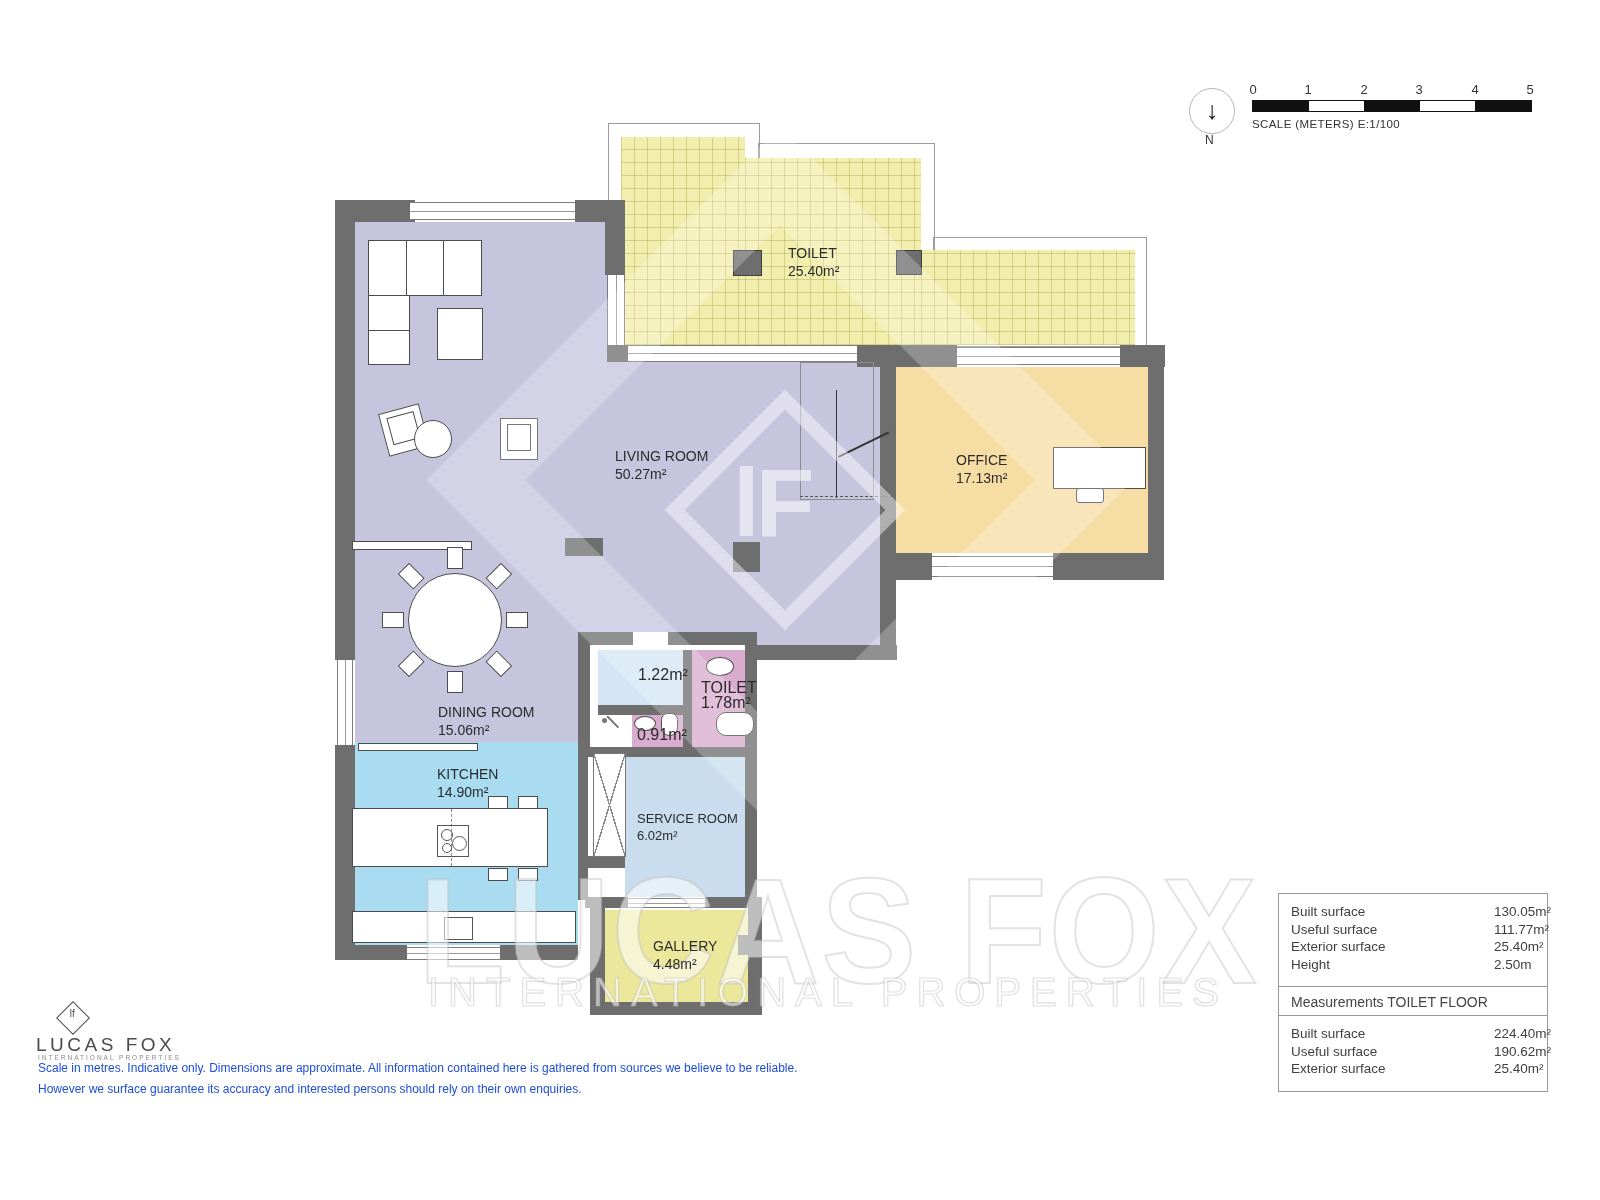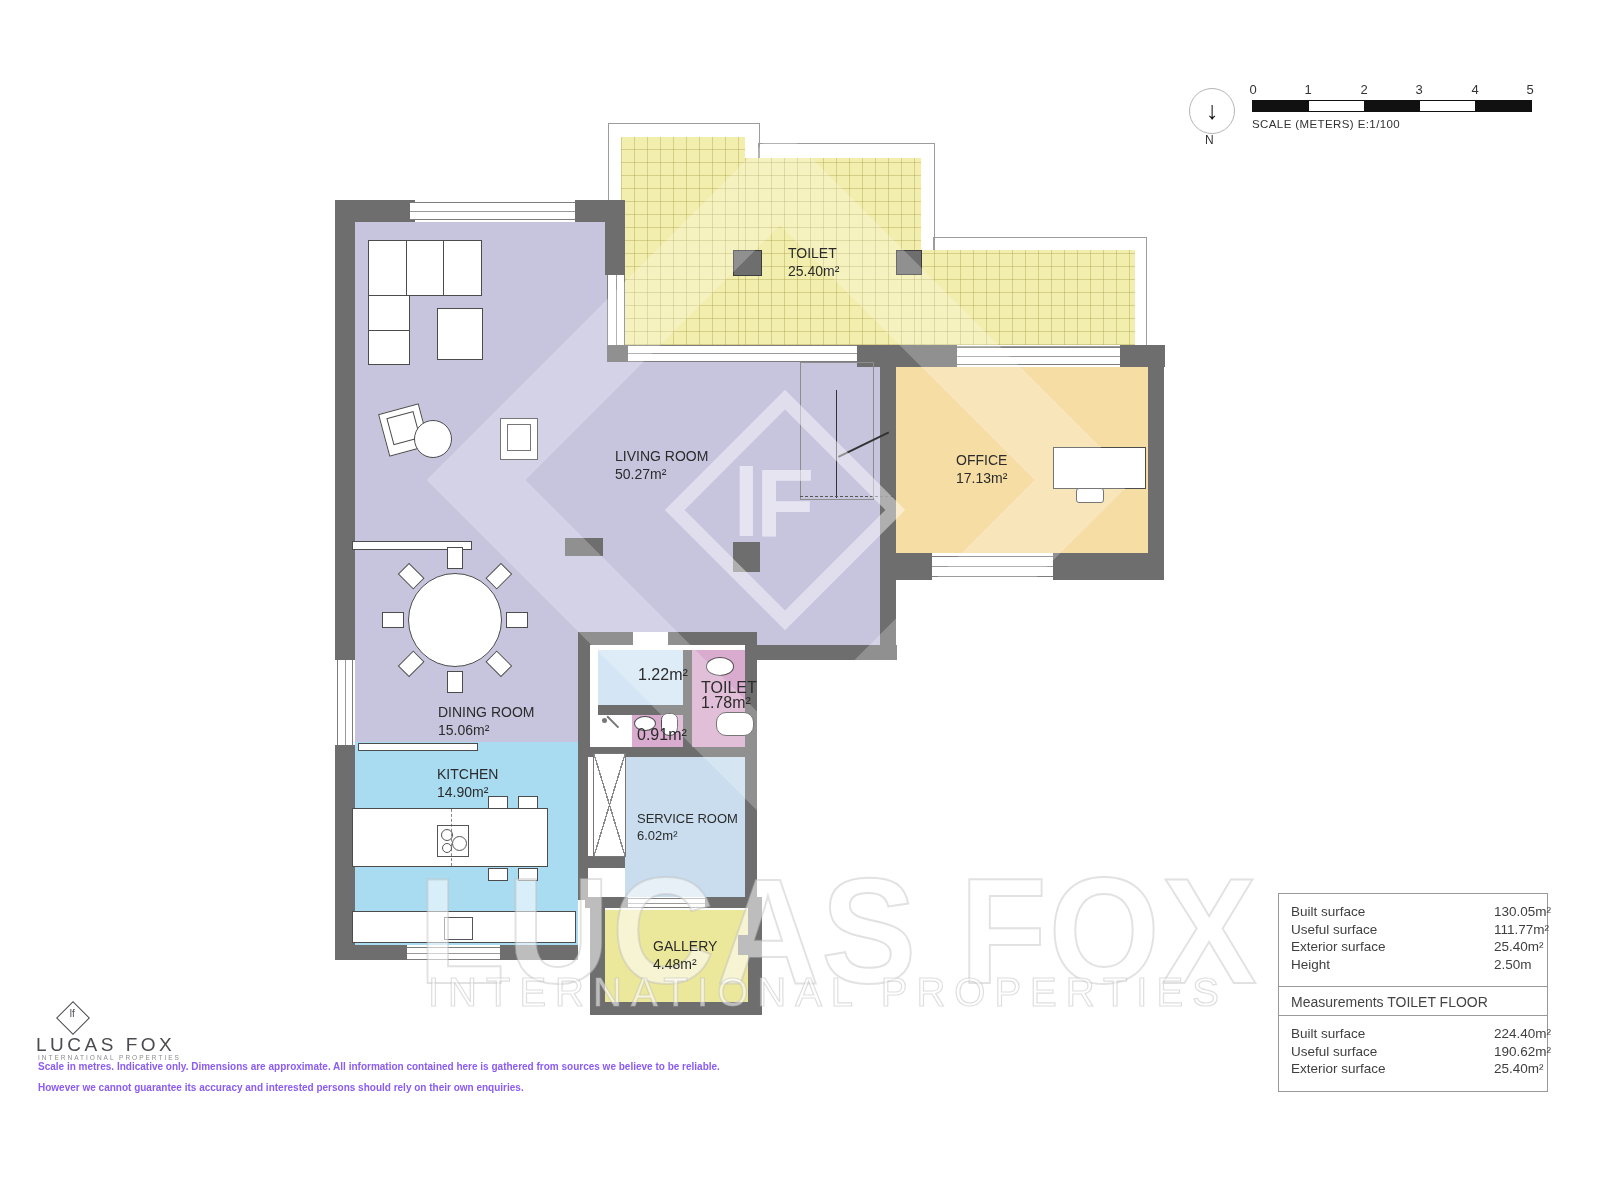--- a/index.html
+++ b/index.html
@@ -37,21 +37,21 @@
   .mt-head.bt{border-top:1px solid #999;}
   .mt-body{padding:10px 0 12px 0;}
   .mt-row{position:relative;height:17.5px;padding-left:12px;}
   .mt-val{position:absolute;left:215px;top:0;}
   .scale-cells{position:absolute;left:1252px;top:100px;width:278px;height:10px;
                border:1px solid #111;display:flex;box-sizing:content-box;}
   .scale-cells div{flex:1;}
   .tick{position:absolute;top:82px;font-size:13px;color:#333;transform:translateX(-50%);}
   #title{position:absolute;left:35px;top:72px;font-size:42px;color:#1a1a1a;letter-spacing:1px;}
   .legend{font-size:11.5px;color:#333;letter-spacing:.4px;}
-  .disc{position:absolute;left:38px;font-size:10px;color:#8b5cf6;font-weight:bold;}
+  .disc{position:absolute;left:38px;font-size:12px;color:#1d4ed8;}
   .logo-t{position:absolute;color:#4a4a50;}
 </style>
 </head>
 <body>
 
 <div id="page">
 
 
   <div class="abs" style="left:1189px;top:88px;width:44px;height:44px;border:1px solid #b5b5b5;border-radius:50%;text-align:center;">
     <span style="font-size:25px;font-weight:bold;line-height:42px;color:#111;">↓</span>
@@ -261,15 +261,15 @@
     </div>
   </div>
 
   <div class="abs" style="left:61px;top:1006px;width:22px;height:22px;border:1.5px solid #4a4a50;transform:rotate(45deg);">
     <span style="position:absolute;left:5px;top:3px;font-size:10px;color:#4a4a50;transform:rotate(-45deg);">lf</span>
   </div>
   <div class="logo-t" style="left:36px;top:1034px;font-size:19px;letter-spacing:3.5px;">LUCAS FOX</div>
   <div class="logo-t" style="left:38px;top:1054px;font-size:6.5px;letter-spacing:2px;color:#8b8b92;">INTERNATIONAL PROPERTIES</div>
 
   <div class="disc" style="top:1061px;">Scale in metres. Indicative only. Dimensions are approximate. All information contained here is gathered from sources we believe to be reliable.</div>
-  <div class="disc" style="top:1082px;">However we cannot guarantee its accuracy and interested persons should rely on their own enquiries.</div>
+  <div class="disc" style="top:1082px;">However we surface guarantee its accuracy and interested persons should rely on their own enquiries.</div>
 
 </div>
 
 </body></html>

